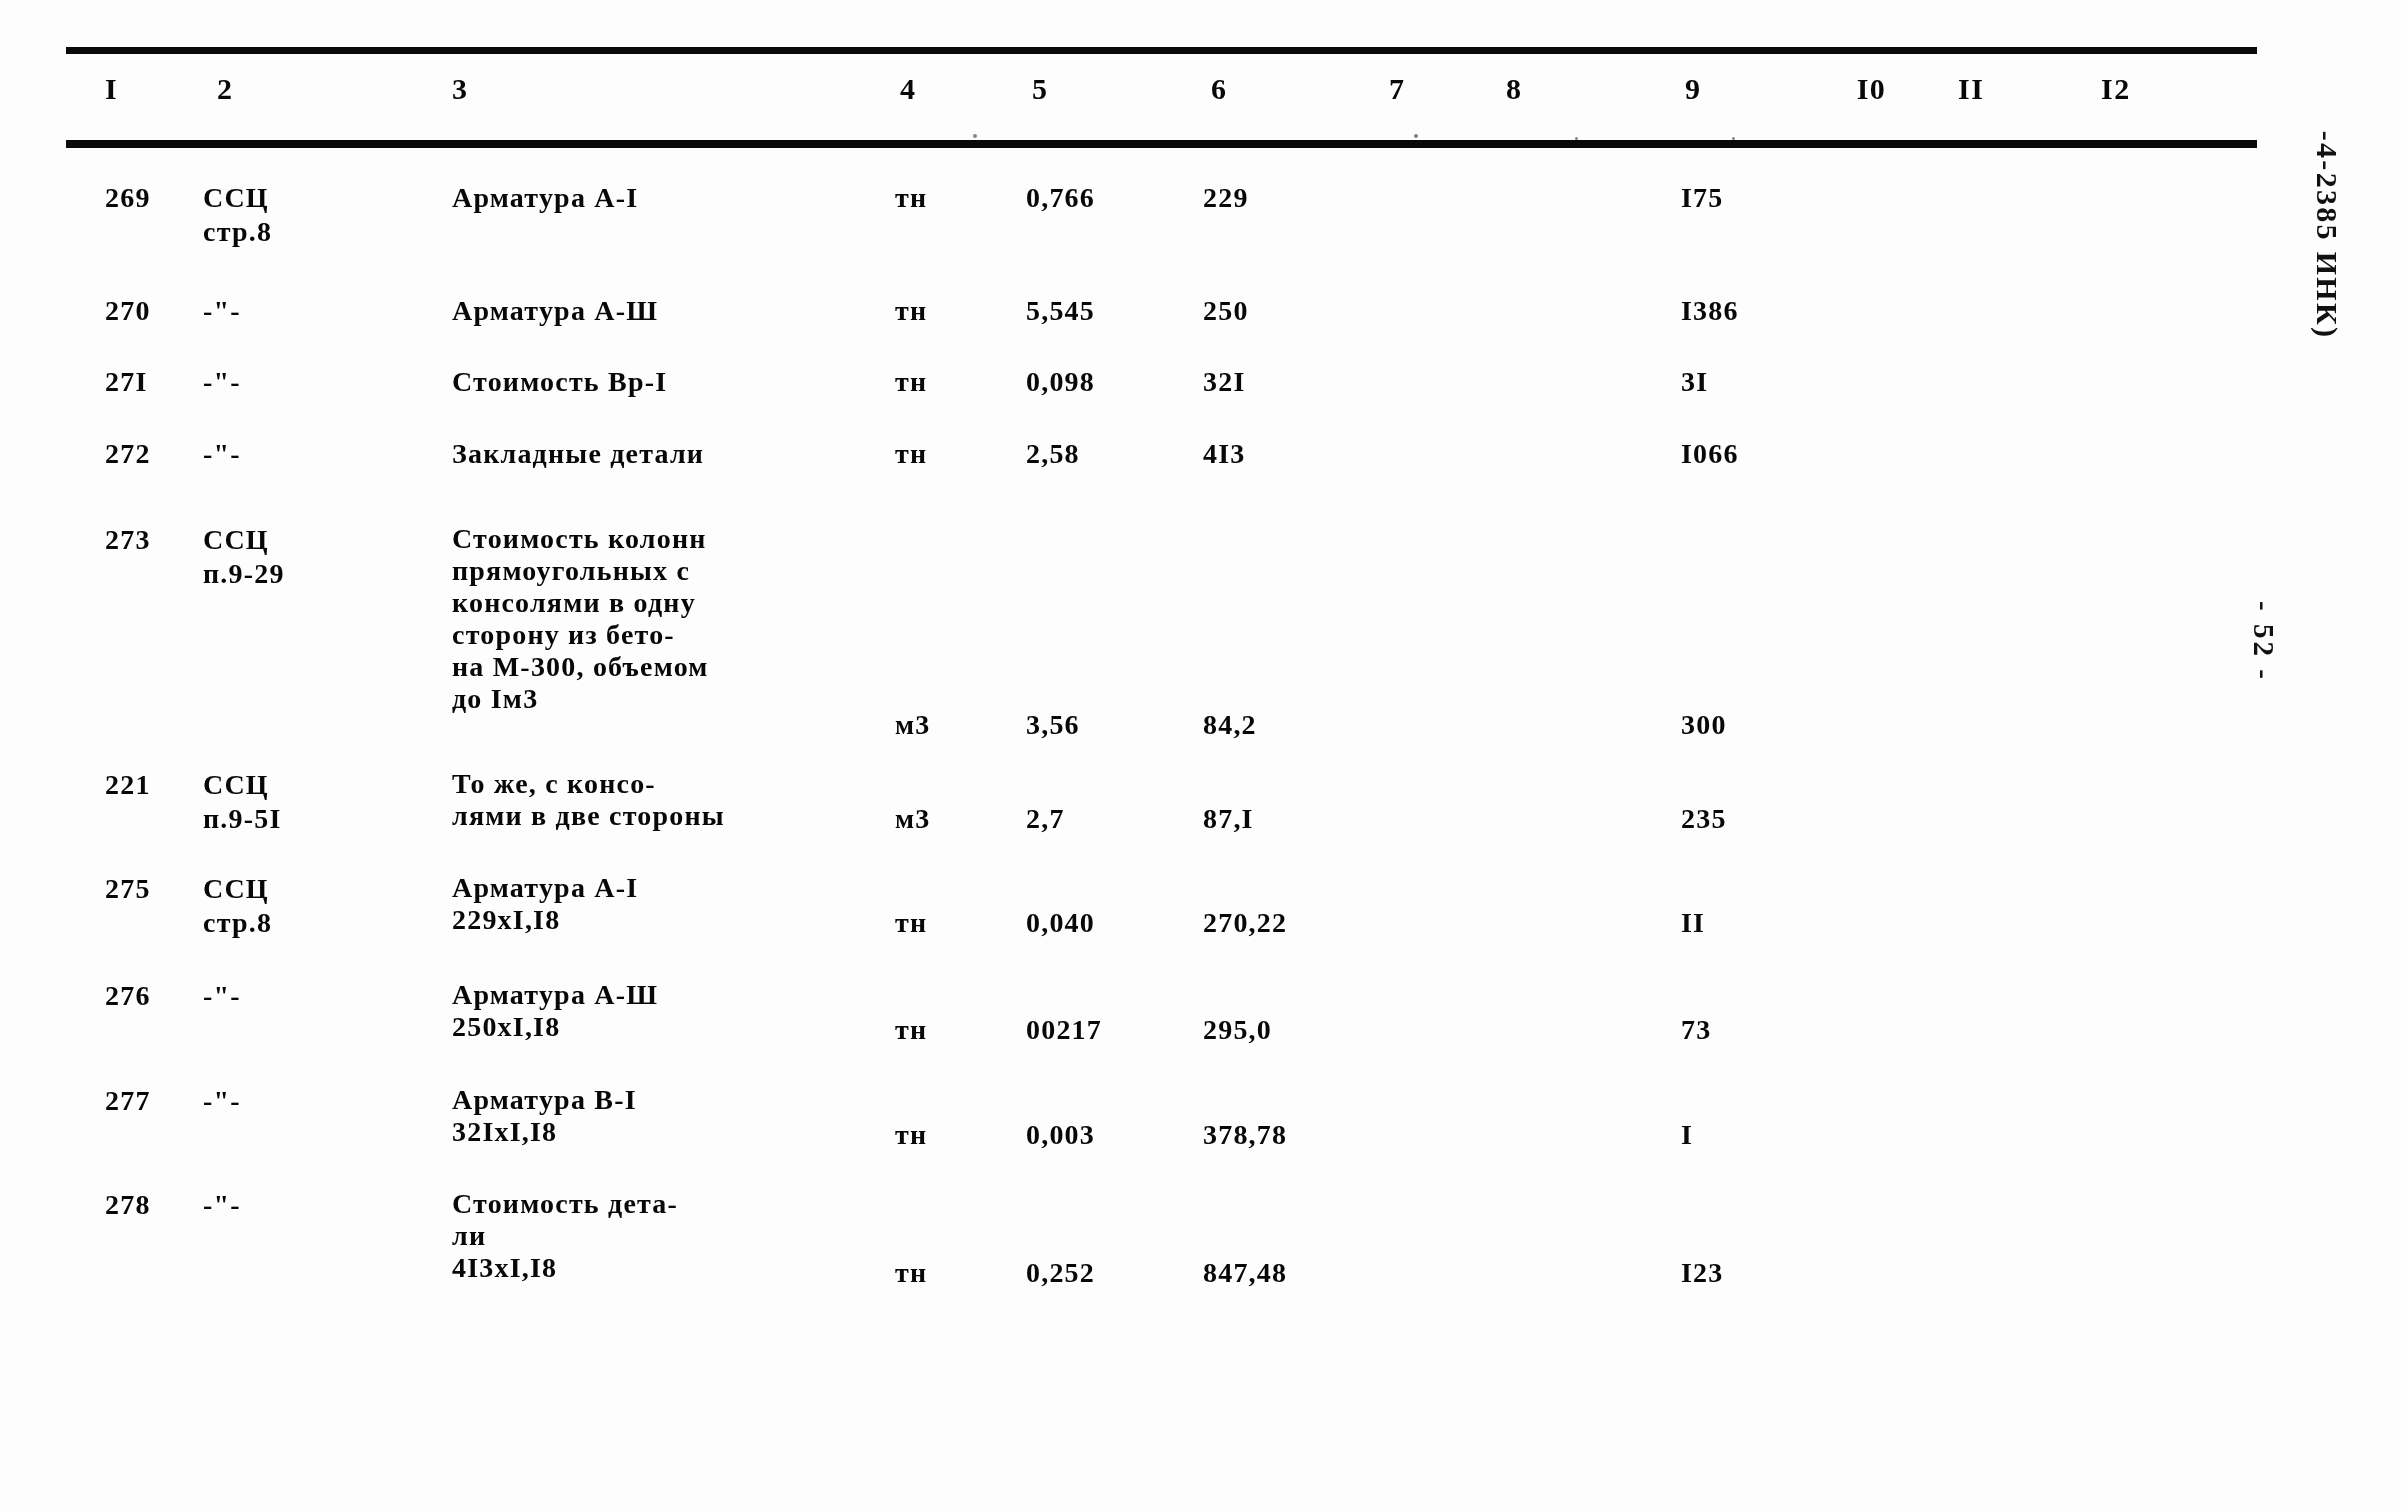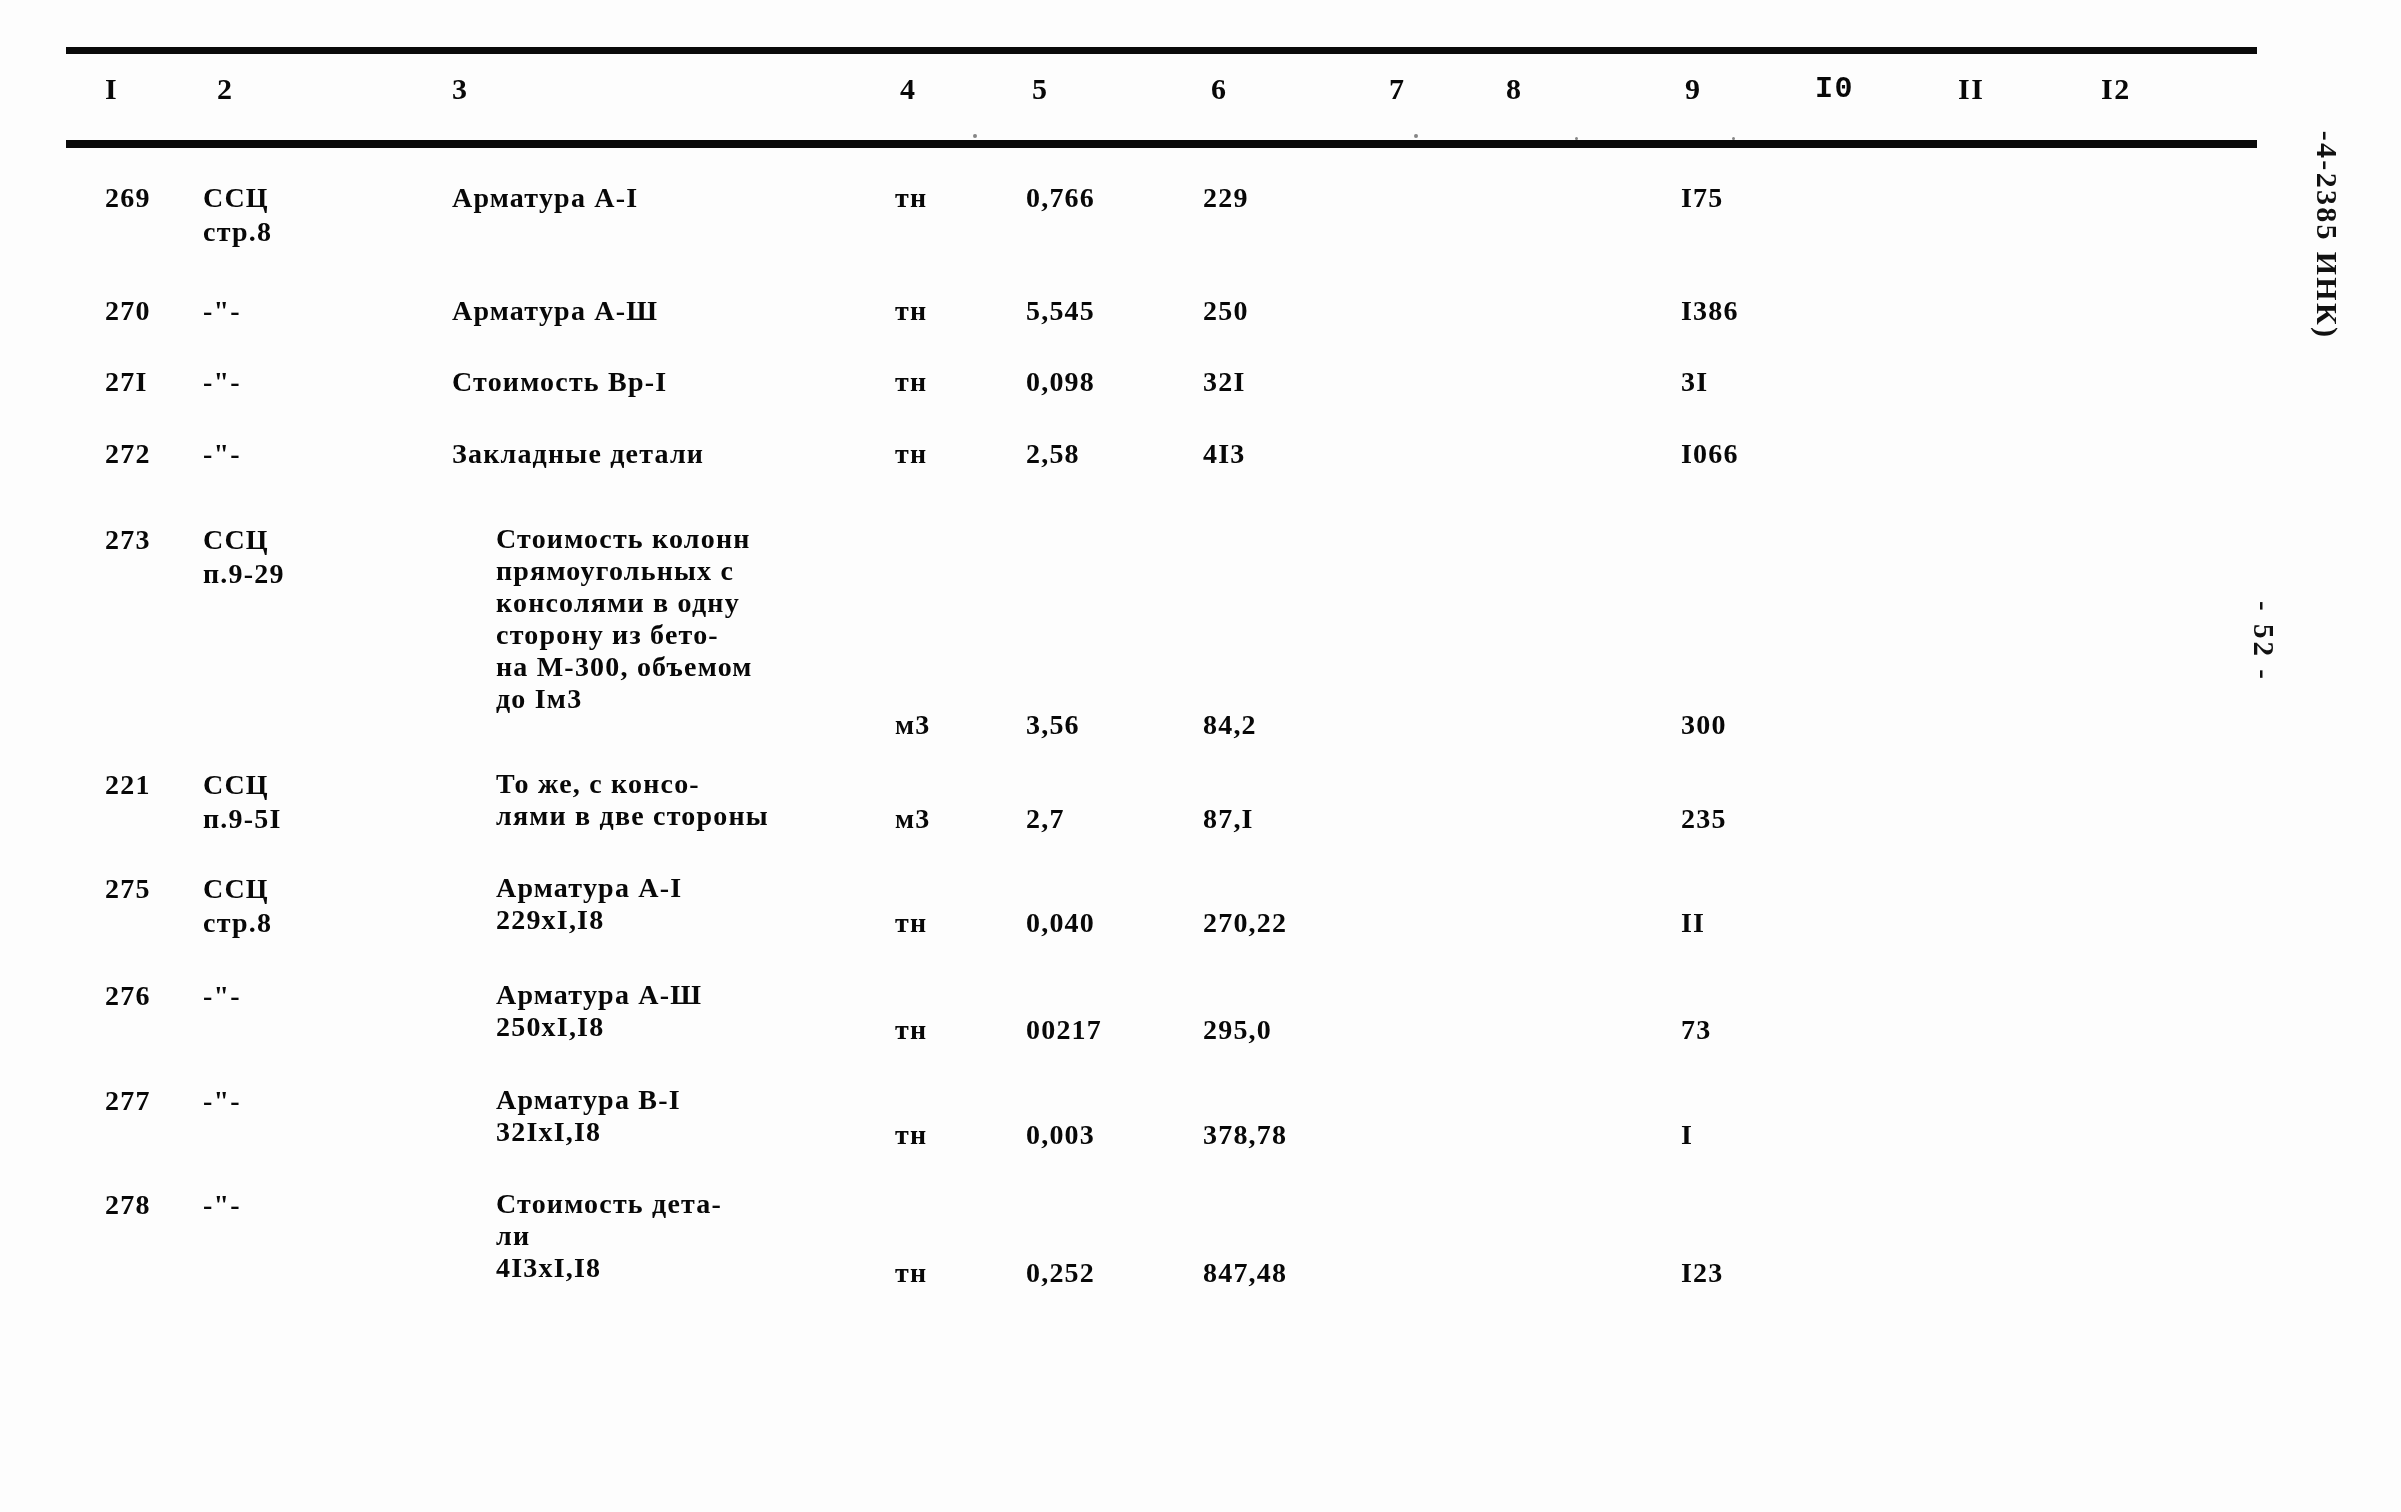--- a/index.html
+++ b/index.html
@@ -52,21 +52,21 @@
   
   .c1  { left: 105px;  width: 83px; text-align: left; }
   .c2  { left: 203px;  width: 173px; text-align: left; }
   .c3  { left: 452px;  width: 422px; text-align: left; }
   .c4  { left: 895px; width: 83px; text-align: left; }
   .c5  { left: 1026px; width: 143px; text-align: left; }
   .c6  { left: 1203px; width: 166px; text-align: left; }
   .c7  { left: 1386px; width: 90px; text-align: left; }
   .c8  { left: 1499px; width: 90px; text-align: left; }
   .c9  { left: 1681px; width: 173px; text-align: left; }
-  .c10 { left: 1845px; width: 113px; text-align: left; font-family: Liberation Mono, monospace; }
+  .c10 { left: 1845px; width: 113px; text-align: center; }
   .c11 { left: 1988px; width: 113px; text-align: left; }
   .c12 { left: 2124px; width: 113px; text-align: left; }
 
   
   .hdr .cell {
     font-size: 30px;
     letter-spacing: 1.5px;
   }
   .hdr .c1  { left: 105px; }
   .hdr .c2  { left: 217px; }
@@ -75,21 +75,21 @@
   .hdr .c5  { left: 1032px; }
   .hdr .c6  { left: 1211px; }
   .hdr .c7  { left: 1389px; }
   .hdr .c8  { left: 1506px; }
   .hdr .c9  { left: 1685px; }
   .hdr .c10 { left: 1815px; }
   .hdr .c11 { left: 1958px; }
   .hdr .c12 { left: 2101px; }
 
   
-  .tight { line-height: 32px; margin-left: 44px; }
+  .tight { line-height: 32px; }
 
   
   .margin-stamp {
     position: absolute;
     font-family: "Liberation Serif", "DejaVu Serif", serif;
     font-weight: 700;
     color: #111111;
     transform-origin: center center;
     white-space: nowrap;
   }

